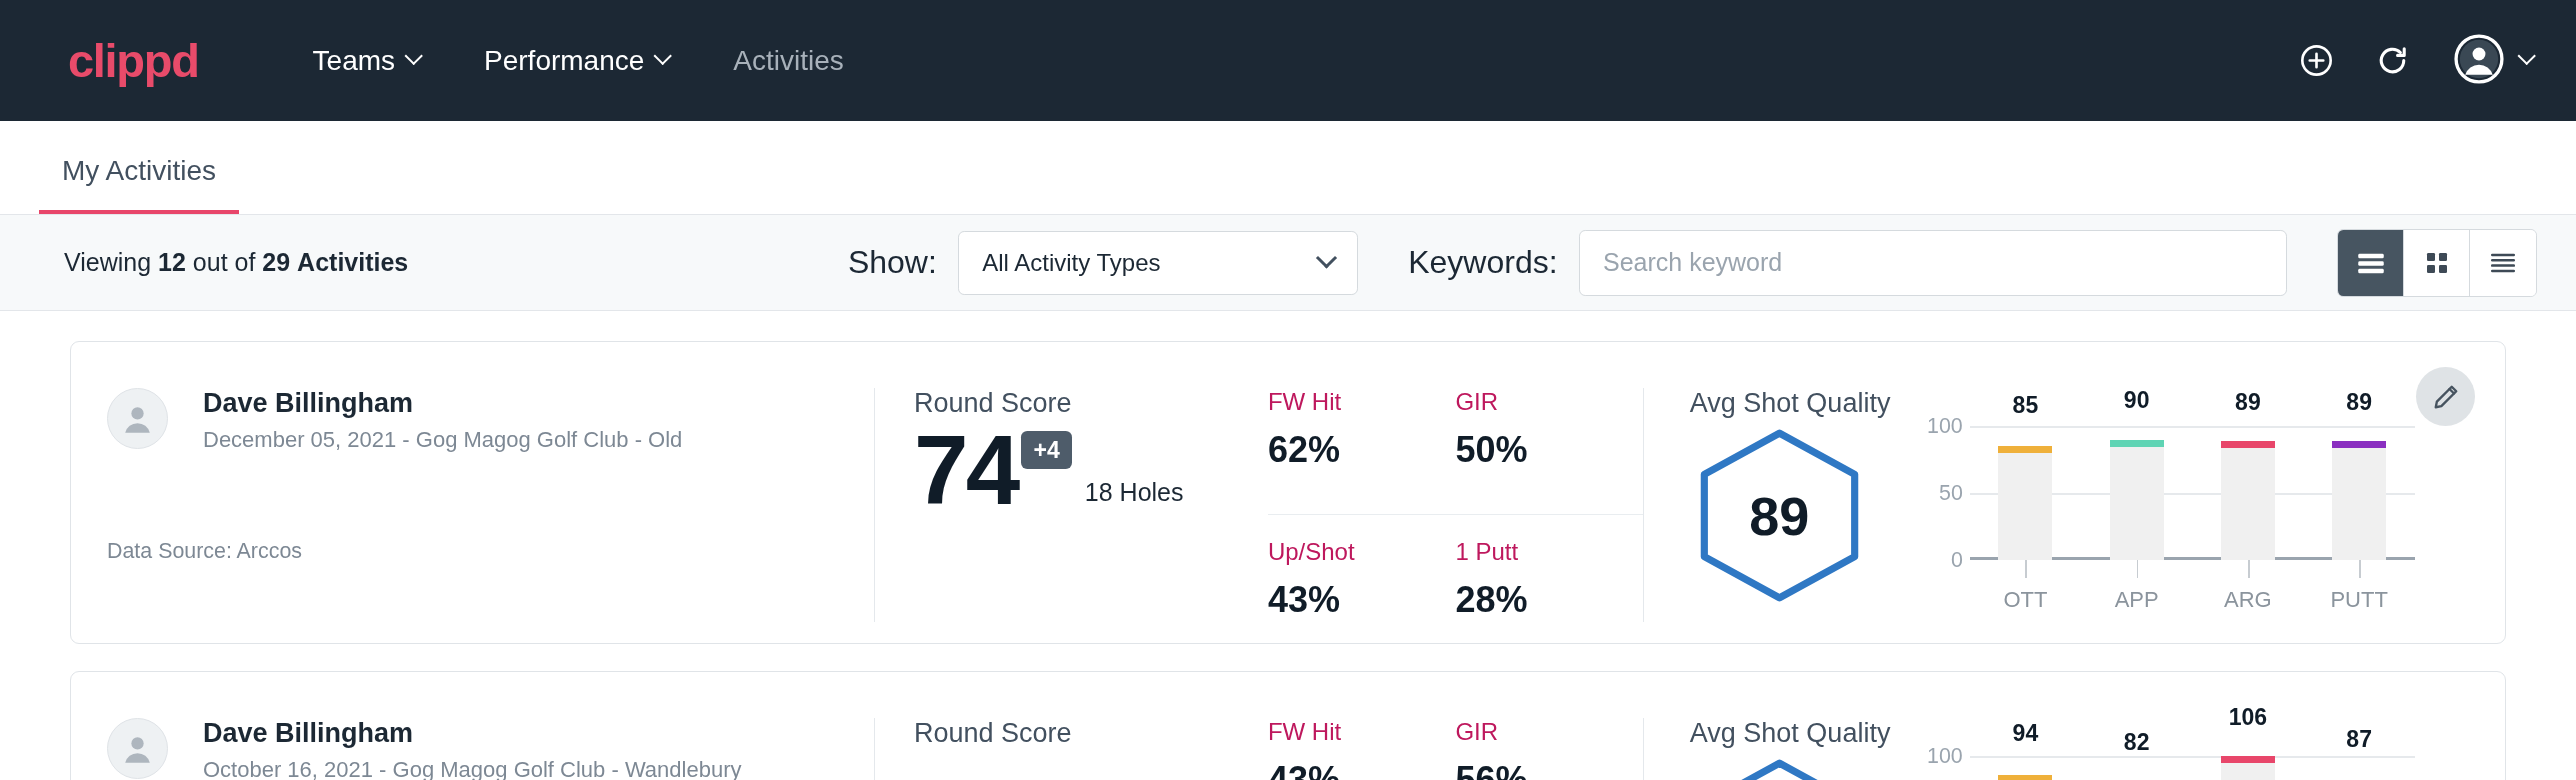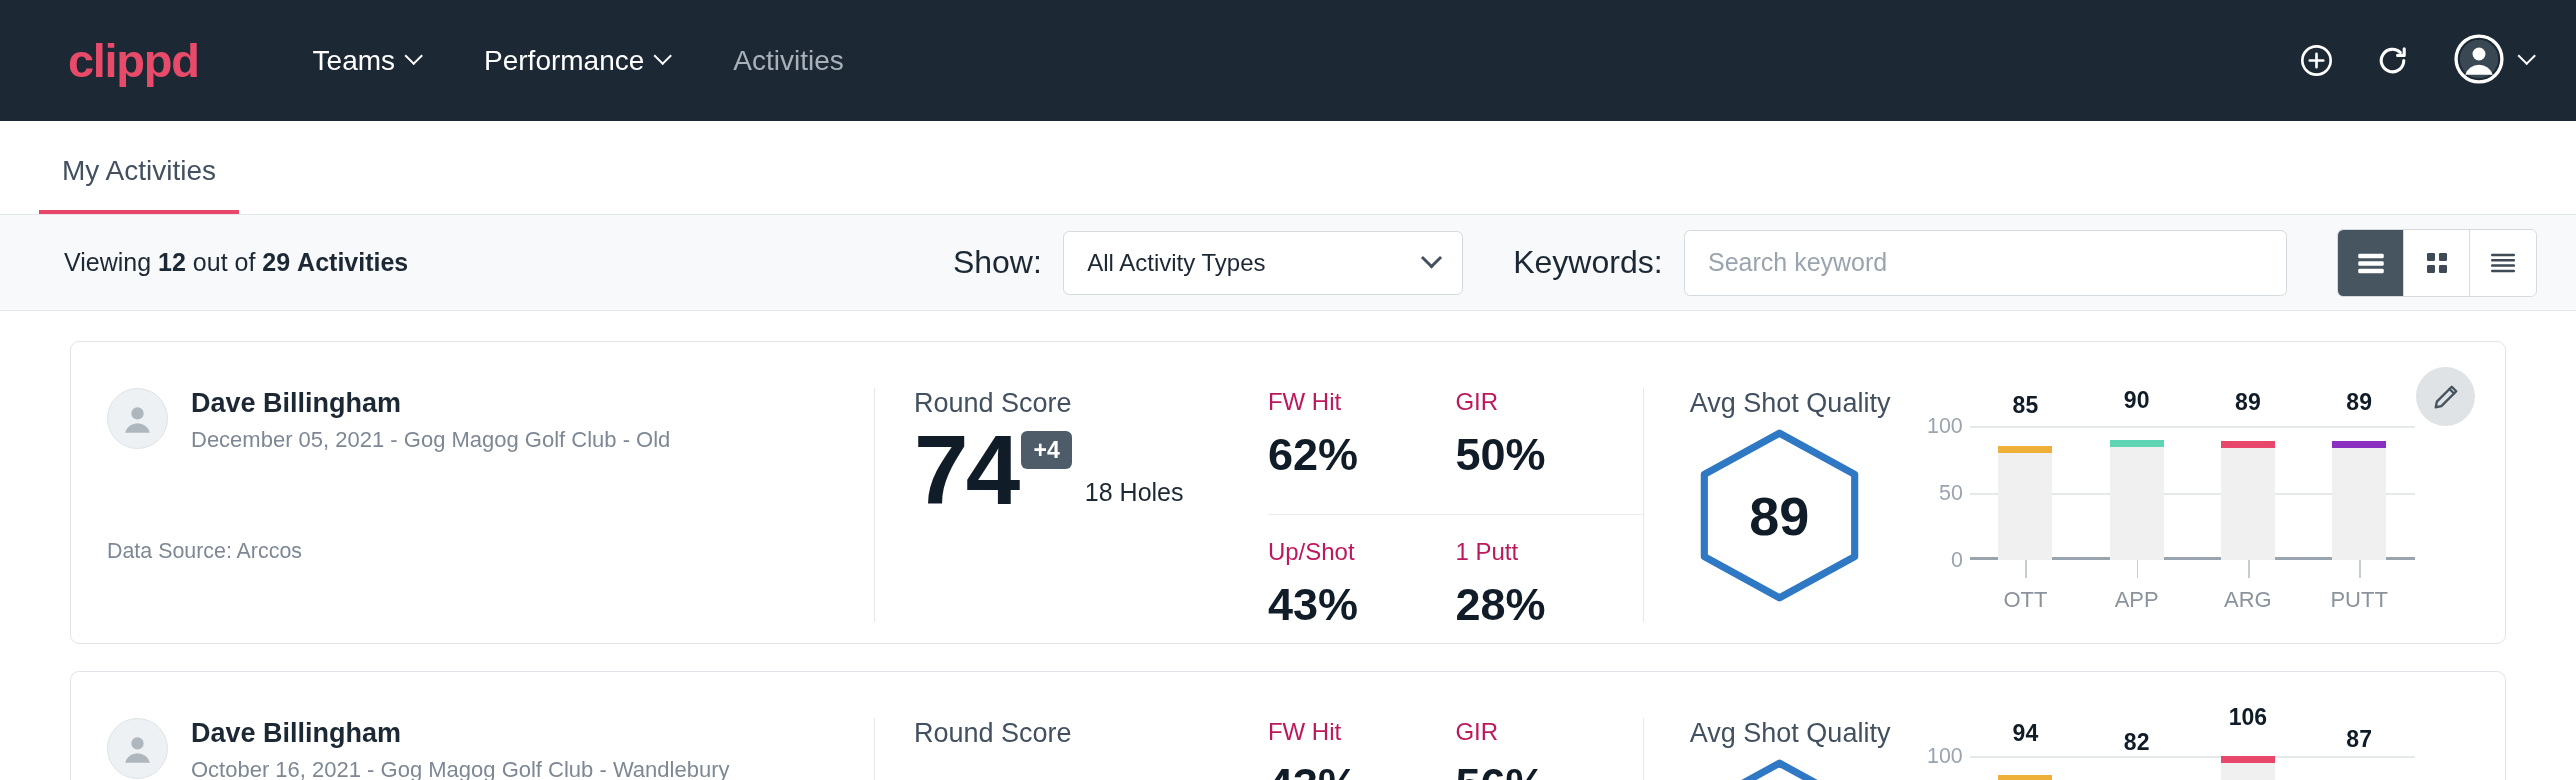--- a/index.html
+++ b/index.html
@@ -84,21 +84,21 @@
     font-size: 24px; color: #1c2834;
   }
   .select .sv { flex: 1; }
   .select .dchev {
     width: 15px; height: 15px;
     border-right: 3.6px solid #42505f;
     border-bottom: 3.6px solid #42505f;
     transform: translateY(-4.5px) rotate(45deg);
   }
   .searchbox {
-    width: 603px; height: 66px;
+    width: 708px; height: 66px;
     background: #fff;
     border: 0.9px solid #d5dade;
     border-radius: 6.2px;
     display: flex; align-items: center;
     padding: 0 23px;
     font-size: 25px; color: #9aa4ae;
   }
   .viewtoggle { display: flex; margin-left: 50px; border-radius: 6.2px; overflow: hidden; border: 0.9px solid #d5dade; }
   .vbtn {
     width: 66px; height: 66px;
@@ -117,21 +117,21 @@
     background: #fff;
     margin-top: 30px;
     height: 303px;
     display: flex;
     position: relative;
     padding: 30px 0 0 0;
   }
   .card.partial { margin-top: 27px; }
 
   .col-info { width: 803px; padding: 16px 36px 0 36px; }
-  .inforow { display: flex; align-items: flex-start; gap: 23px; }
+  .inforow { display: flex; align-items: flex-start; gap: 35px; }
   .av {
     width: 61px; height: 61px; border-radius: 50%;
     background: #eef1f3; border: 0.9px solid #dfe3e7;
     display: flex; align-items: center; justify-content: center;
     flex: none;
   }
   .pname { font-size: 27px; font-weight: 700; color: #1c2834; line-height: 1.15; }
   .pmeta { font-size: 22px; color: #7d8894; margin-top: 8px; }
   .ctitle { font-size: 37px; font-weight: 700; color: #1c2834; margin-top: 41px; }
   .csrc { font-size: 21.4px; color: #7d8894; margin-top: 86px; }
@@ -151,21 +151,21 @@
     border-radius: 6.2px;
     padding: 5.4px 12.5px;
     align-self: flex-start;
     margin: 7.1px 0 0 3.6px;
   }
   .holes { font-size: 25px; color: #1c2834; margin-left: 12.5px; padding-bottom: 10.7px; }
 
   .col-stats { width: 375px; padding: 16px 0 0 0; display: grid; grid-template-columns: 1fr 1fr; }
   .stat { padding-right: 30px; }
   .stat .sl { font-size: 24px; color: #be185d; }
-  .stat .sv2 { font-size: 45px; font-weight: 700; color: #101c28; margin-top: 12.5px; }
+  .stat .sv2 { font-size: 36px; font-weight: 700; color: #101c28; margin-top: 12.5px; }
   .stat.top { border-bottom: 0.9px solid #e9edf0; padding-bottom: 21.4px; }
   .stat.bot { padding-top: 23px; }
 
   .col-quality { flex: 1; padding: 16px 0 0 46px; }
   .qhead { font-size: 27px; color: #42505f; }
   .qbody { display: flex; align-items: center; margin-top: 7.1px; }
   .hex { position: relative; width: 179px; height: 179px; flex: none; }
   .hexnum {
     position: absolute; inset: 0;
     display: flex; align-items: center; justify-content: center;

